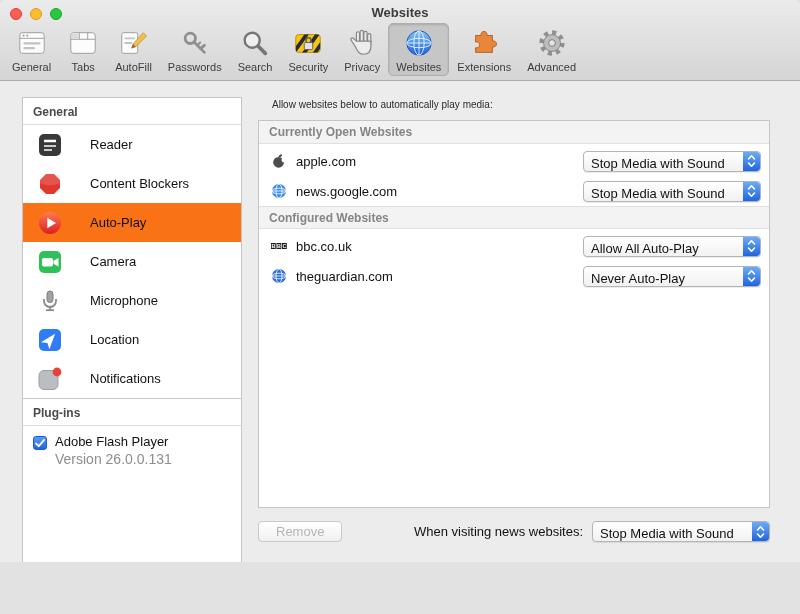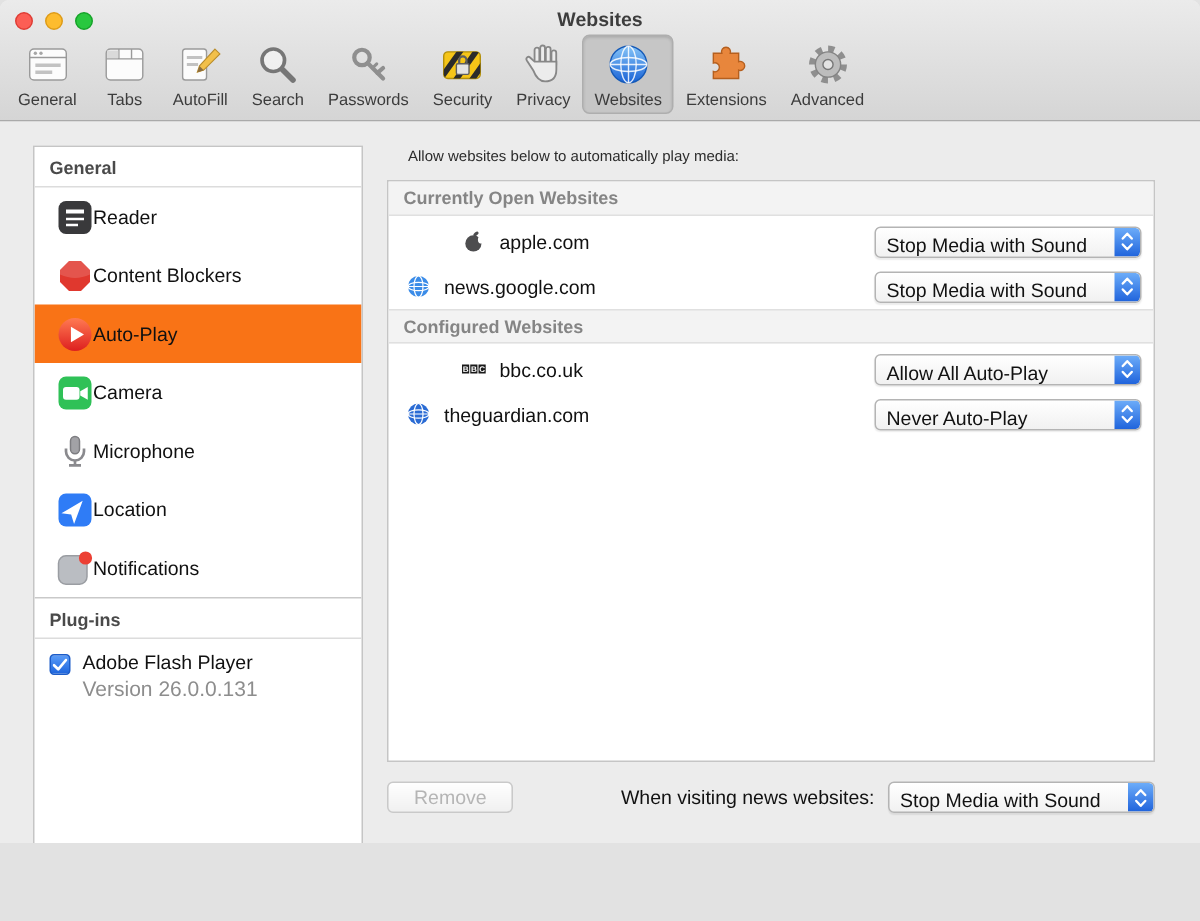--- a/index.html
+++ b/index.html
@@ -35,21 +35,21 @@
 
   
   .content { position:relative; height:533px; background:#ececec; }
 
   
   .sidebar {
     position:absolute; left:22px; top:16px; width:220px; height:472px;
     background:#fff; border:1px solid #c5c5c5; overflow:hidden;
   }
   .side-header { font-size:12px; font-weight:700; color:#4a4a4a; padding:7px 10px 5px; border-bottom:1px solid #dcdcdc; }
-  .side-item { display:flex; align-items:center; gap:0; height:39px; padding-left:15px; cursor:default; }
+  .side-item { display:flex; align-items:center; gap:28px; height:39px; padding-left:15px; cursor:default; }
   .side-item.selected { background:#f97316; }
   .side-icon { width:24px; height:24px; flex:0 0 24px; display:flex; align-items:center; justify-content:center; }
   .side-label { font-size:13px; color:#111; }
   .side-section-plugins { border-top:1px solid #c9c9c9; }
   .plugin-item { display:flex; align-items:flex-start; gap:8px; padding:8px 10px; }
   .checkbox {
     width:14px; height:14px; margin-top:2px; border-radius:3px;
     background:linear-gradient(#5a9cf8,#1f66dd); border:1px solid #1c5cc8;
     display:flex; align-items:center; justify-content:center; flex:0 0 14px;
   }
@@ -58,21 +58,21 @@
 
   
   .main { position:absolute; left:258px; top:16px; width:512px; }
   .description { font-size:10px; color:#2c2c2c; margin:2px 0 10px 14px; }
   .listbox { border:1px solid #c5c5c5; background:#fff; height:388px; overflow:hidden; }
   .group-header {
     height:23px; display:flex; align-items:center; padding-left:10px;
     background:#f3f3f3; border-bottom:1px solid #e0e0e0;
     font-size:12px; font-weight:700; color:#858585;
   }
-  .group-header + .site-row { margin-top:2px;margin-left:37px; }
+  .group-header + .site-row { margin-top:2px; }
   .group-sep { border-top:1px solid #e0e0e0; }
   .site-row { display:flex; align-items:center; height:30px; padding:0 8px 0 12px; }
   .favicon { width:16px; height:16px; flex:0 0 16px; display:flex; align-items:center; justify-content:center; }
   .site-name { font-size:13px; color:#111; margin-left:9px; flex:1; }
 
   
   .popup {
     display:inline-flex; align-items:flex-end; width:178px; height:21px;
     border:1px solid #b4b4b4; border-radius:4px;
     background:linear-gradient(#fff,#f1f1f1);
@@ -153,37 +153,37 @@
               <polygon points="27,5 30.5,8.5 19,20 14.5,21.5 16,17" fill="#f2c04a" stroke="#b98e2f" stroke-width="0.8"></polygon>
               <polygon points="16,17 14.5,21.5 19,20" fill="#8c6d3f"></polygon>
             </svg>
         </span>
         <span class="tb-label">AutoFill</span>
       </div>
 
       <div class="tb-item">
         <span class="tb-icon">
           <svg width="30" height="30" viewBox="0 0 32 32">
-              <circle cx="13" cy="13" r="8" fill="rgba(255,255,255,.5)" stroke="#767676" stroke-width="2.6"></circle>
-              <line x1="19.5" y1="19.5" x2="27" y2="27" stroke="#767676" stroke-width="4" stroke-linecap="round"></line>
-            </svg>
-        </span>
-        <span class="tb-label">Search</span>
-      </div>
-
-      <div class="tb-item">
-        <span class="tb-icon">
-          <svg width="30" height="30" viewBox="0 0 32 32">
               <circle cx="11" cy="11" r="5.5" fill="none" stroke="#8f8f8f" stroke-width="3"></circle>
               <line x1="15" y1="15" x2="26" y2="26" stroke="#8f8f8f" stroke-width="3" stroke-linecap="round"></line>
               <line x1="22" y1="22" x2="26" y2="18.5" stroke="#8f8f8f" stroke-width="3" stroke-linecap="round"></line>
               <line x1="18.5" y1="18.5" x2="21.5" y2="15.5" stroke="#8f8f8f" stroke-width="2.2" stroke-linecap="round"></line>
             </svg>
         </span>
         <span class="tb-label">Passwords</span>
+      </div>
+
+      <div class="tb-item">
+        <span class="tb-icon">
+          <svg width="30" height="30" viewBox="0 0 32 32">
+              <circle cx="13" cy="13" r="8" fill="rgba(255,255,255,.5)" stroke="#767676" stroke-width="2.6"></circle>
+              <line x1="19.5" y1="19.5" x2="27" y2="27" stroke="#767676" stroke-width="4" stroke-linecap="round"></line>
+            </svg>
+        </span>
+        <span class="tb-label">Search</span>
       </div>
 
       <div class="tb-item">
         <span class="tb-icon">
           <svg width="30" height="30" viewBox="0 0 32 32">
               <defs>
                 <clipPath id="secclip">
                   <rect x="3" y="7" width="26" height="19" rx="3"></rect>
                 </clipPath>
               </defs>

